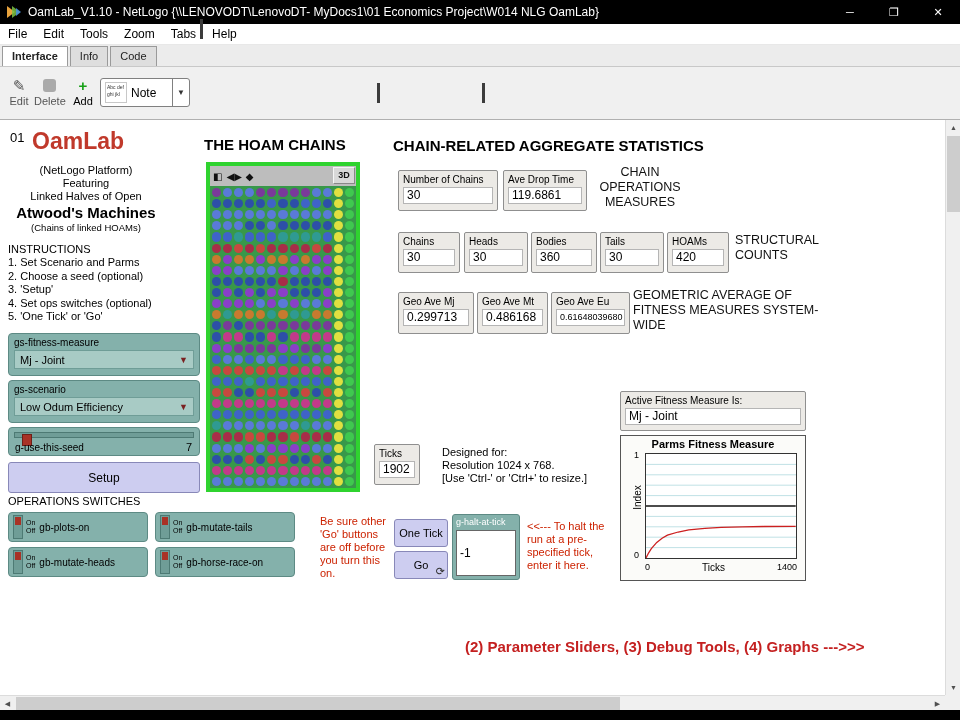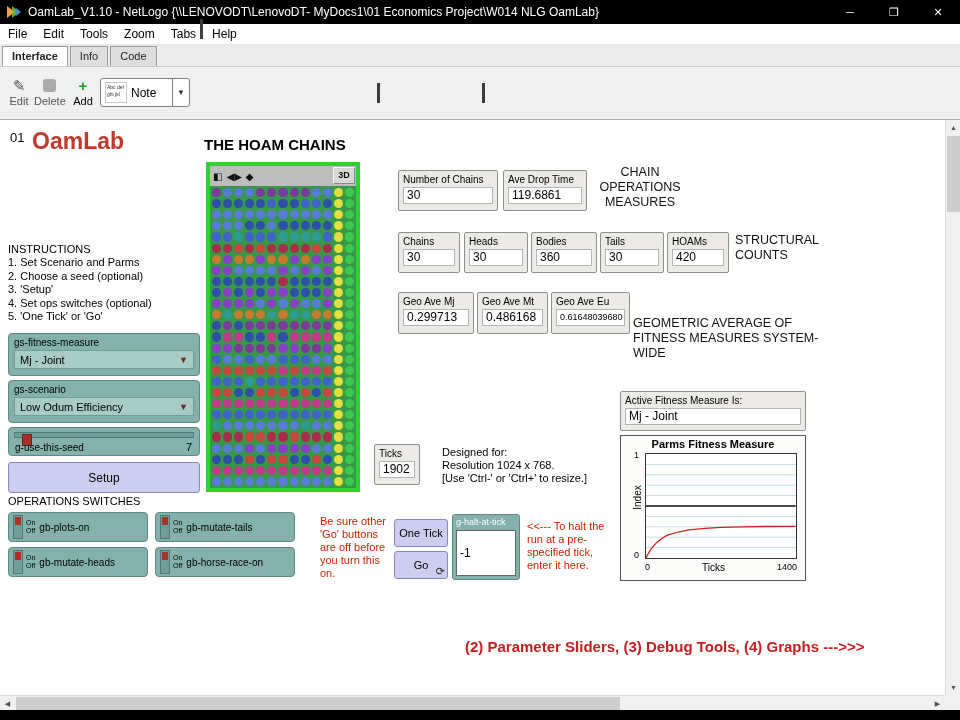--- a/index.html
+++ b/index.html
@@ -179,20 +179,27 @@
       <span class="arrow">⌄</span>
     </div>
     <div class="vsep" style="left:482px;top:16px;"></div>
     <div class="settings-btn">Settings...</div>
   </div>
 
   <div class="canvas">
 
     <div class="brand-num">01</div>
     <div class="brand-title">OamLab</div>
+    <div class="brand-center">
+      <div class="bc1">(NetLogo Platform)</div>
+      <div class="bc1">Featuring</div>
+      <div class="bc1">Linked Halves of Open</div>
+      <div class="bc4">Atwood's Machines</div>
+      <div class="bc5">(Chains of linked HOAMs)</div>
+    </div>
     <div class="instr-h">INSTRUCTIONS</div>
     <div class="instr-list">
       <div>1. Set Scenario and Parms</div>
       <div>2. Choose a seed (optional)</div>
       <div>3. 'Setup'</div>
       <div>4. Set ops switches (optional)</div>
       <div>5. 'One Tick' or 'Go'</div>
     </div>
 
     <div class="chooser" style="top:213px;">
@@ -618,20 +625,21 @@
           <div class="dot" style="background: rgb(90, 122, 216);"></div>
           <div class="dot" style="background: rgb(90, 122, 216);"></div>
           <div class="dot" style="background: rgb(90, 122, 216);"></div>
           <div class="dot" style="background: rgb(90, 122, 216);"></div>
           <div class="dot" style="background: rgb(90, 122, 216);"></div>
           <div class="dot" style="background: rgb(224, 224, 64);"></div>
           <div class="dot" style="background: rgb(63, 200, 79);"></div>
         </div>
     </div>
 
+    <div class="section-h" style="left:393px;top:17px;">CHAIN-RELATED AGGREGATE STATISTICS</div>
 
     <div class="monitor" style="left:398px;top:50px;width:100px;height:41px;">
       <div class="mon-label">Number of Chains</div>
       <div class="mon-value">30</div>
     </div>
     <div class="monitor" style="left:503px;top:50px;width:84px;height:41px;">
       <div class="mon-label">Ave Drop Time</div>
       <div class="mon-value">119.6861</div>
     </div>
     <div class="caption" style="left:594px;top:45px;width:92px;text-align:center;">CHAIN OPERATIONS MEASURES</div>
@@ -663,21 +671,21 @@
       <div class="mon-value">0.299713</div>
     </div>
     <div class="monitor" style="left:477px;top:172px;width:71px;height:42px;">
       <div class="mon-label">Geo Ave Mt</div>
       <div class="mon-value">0.486168</div>
     </div>
     <div class="monitor" style="left:551px;top:172px;width:79px;height:42px;">
       <div class="mon-label">Geo Ave Eu</div>
       <div class="mon-value small">0.61648039680</div>
     </div>
-    <div class="caption" style="left:633px;top:196px;width:215px;">GEOMETRIC AVERAGE OF FITNESS MEASURES SYSTEM-WIDE</div>
+    <div class="caption" style="left:633px;top:168px;width:215px;">GEOMETRIC AVERAGE OF FITNESS MEASURES SYSTEM-WIDE</div>
 
     <div class="monitor" style="left:374px;top:324px;width:46px;height:41px;">
       <div class="mon-label">Ticks</div>
       <div class="mon-value">1902</div>
     </div>
     <div class="abs" style="left:428px;top:326px;font-size:11px;line-height:13px;">
       <div>Designed for:</div>
       <div>Resolution 1024 x 768.</div>
       <div>[Use 'Ctrl-' or 'Ctrl+' to resize.]</div>
     </div>

